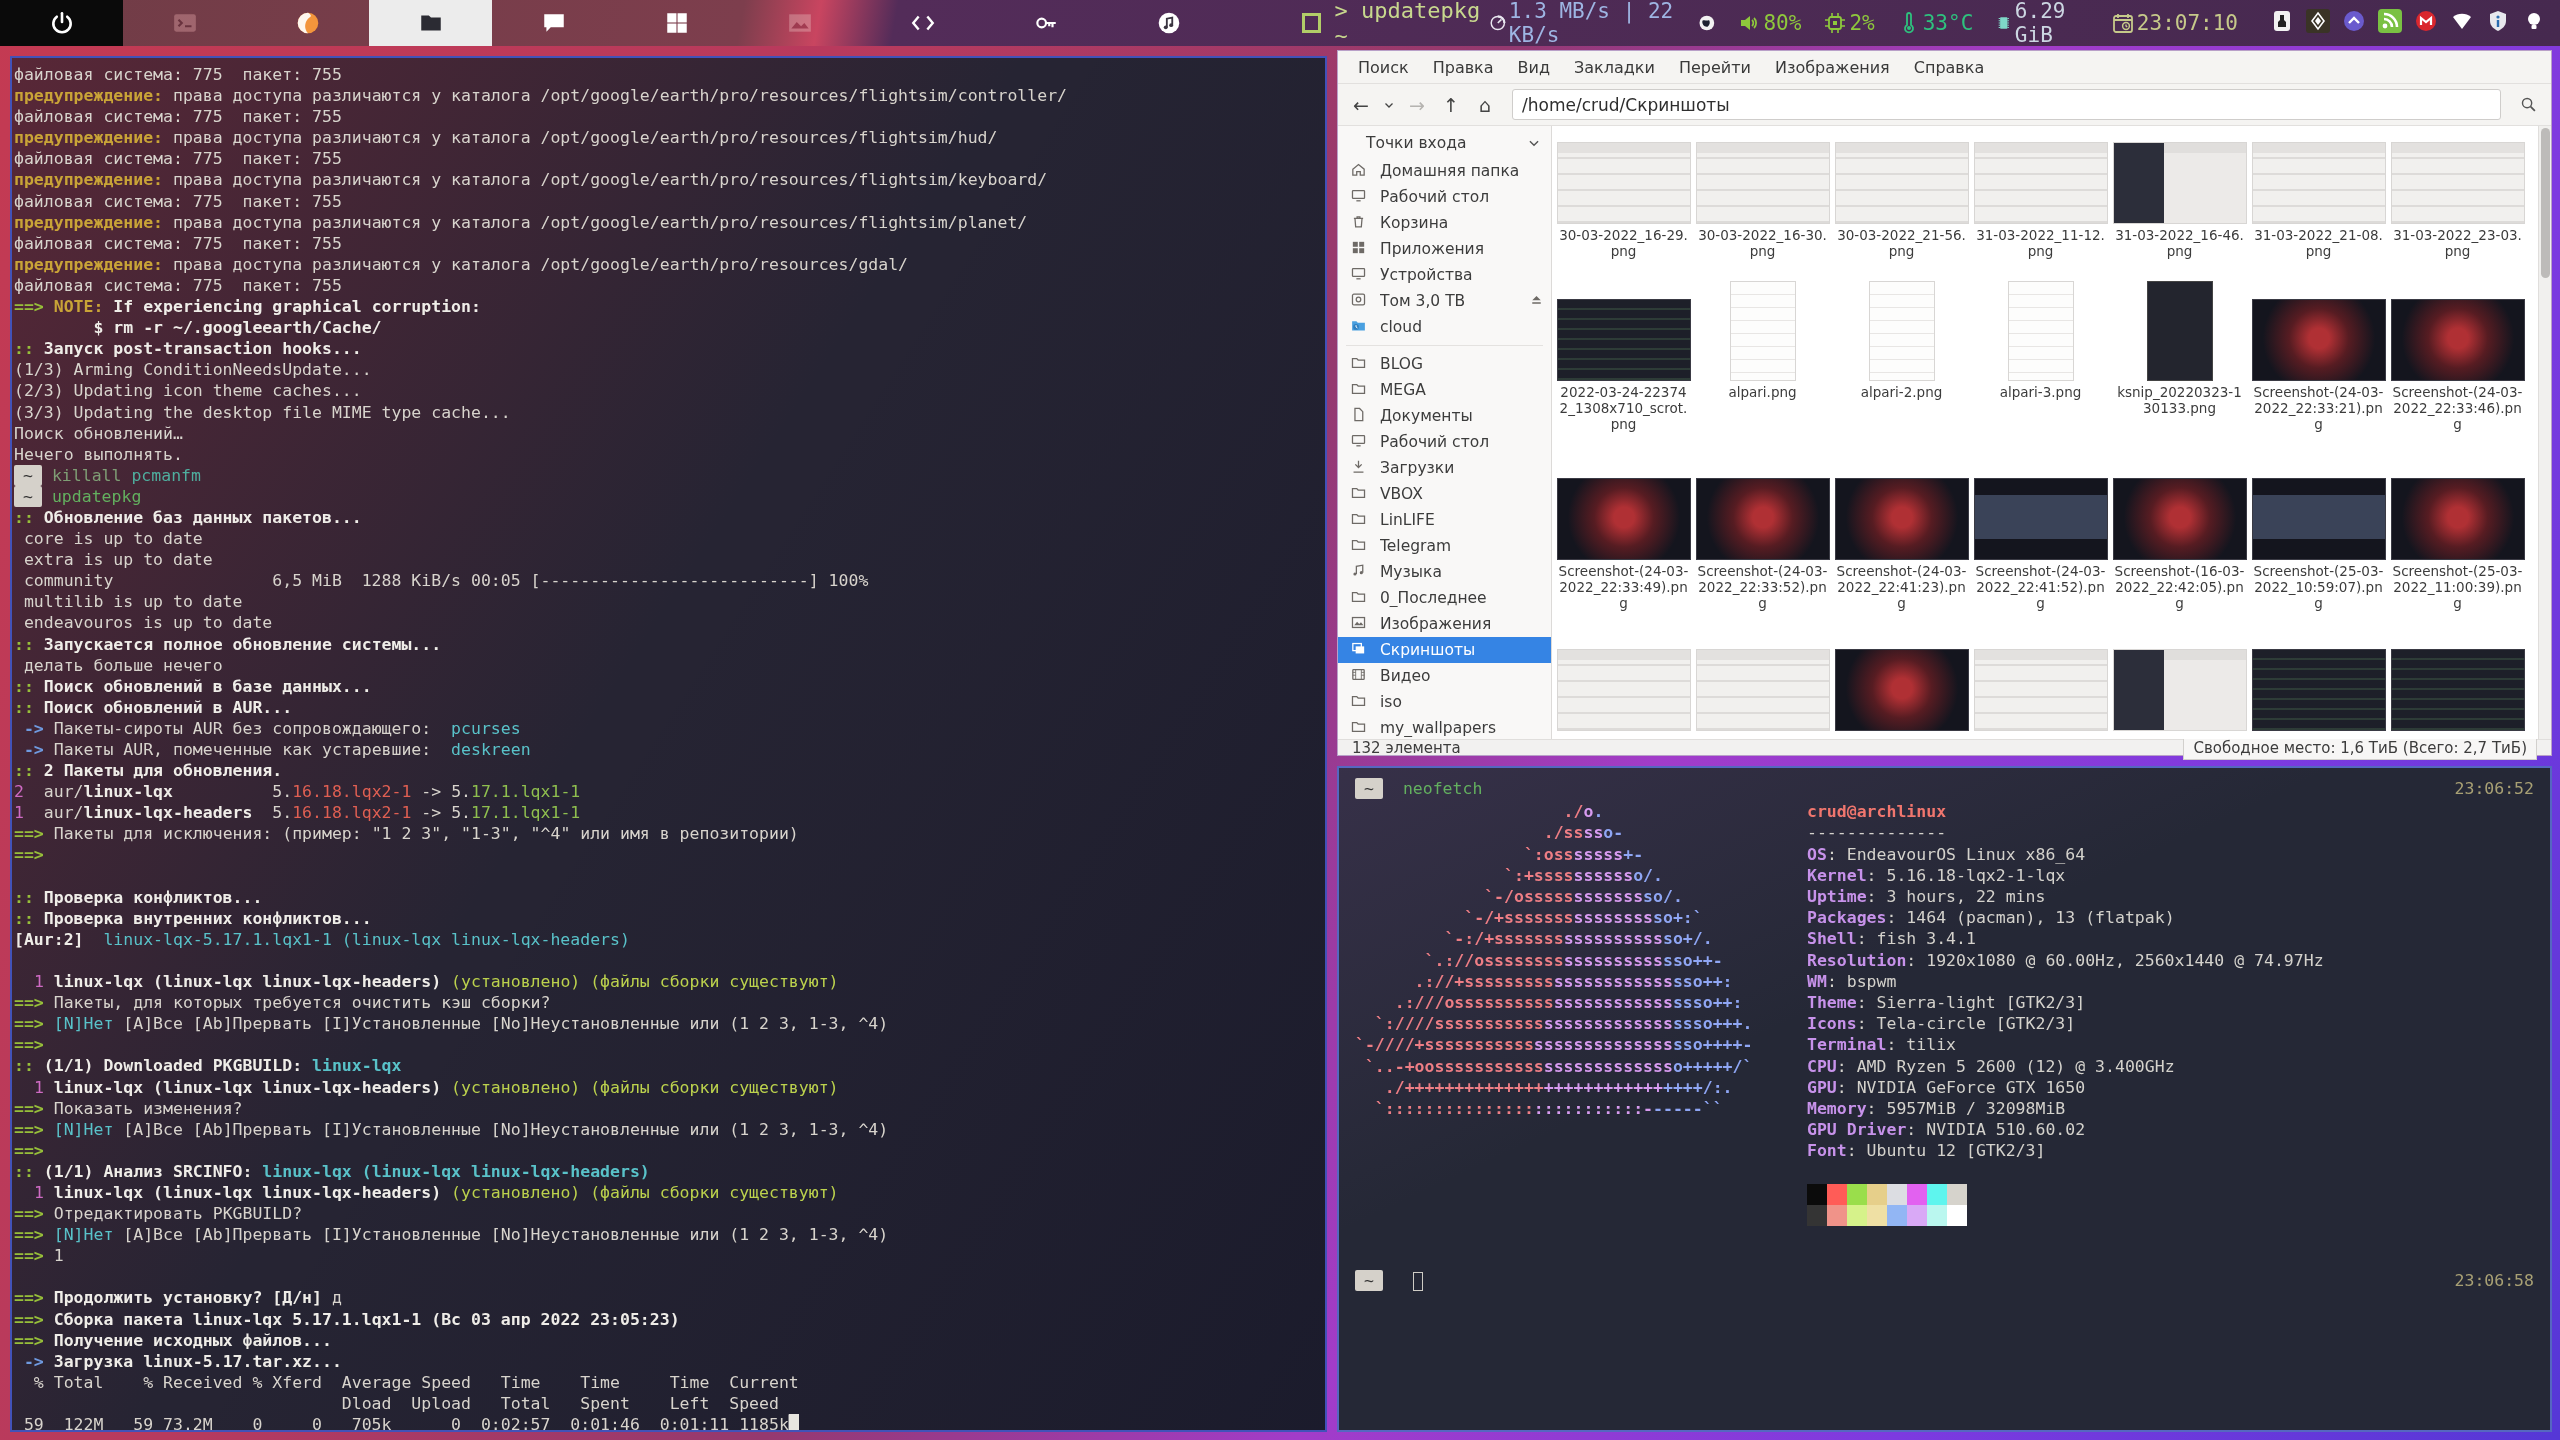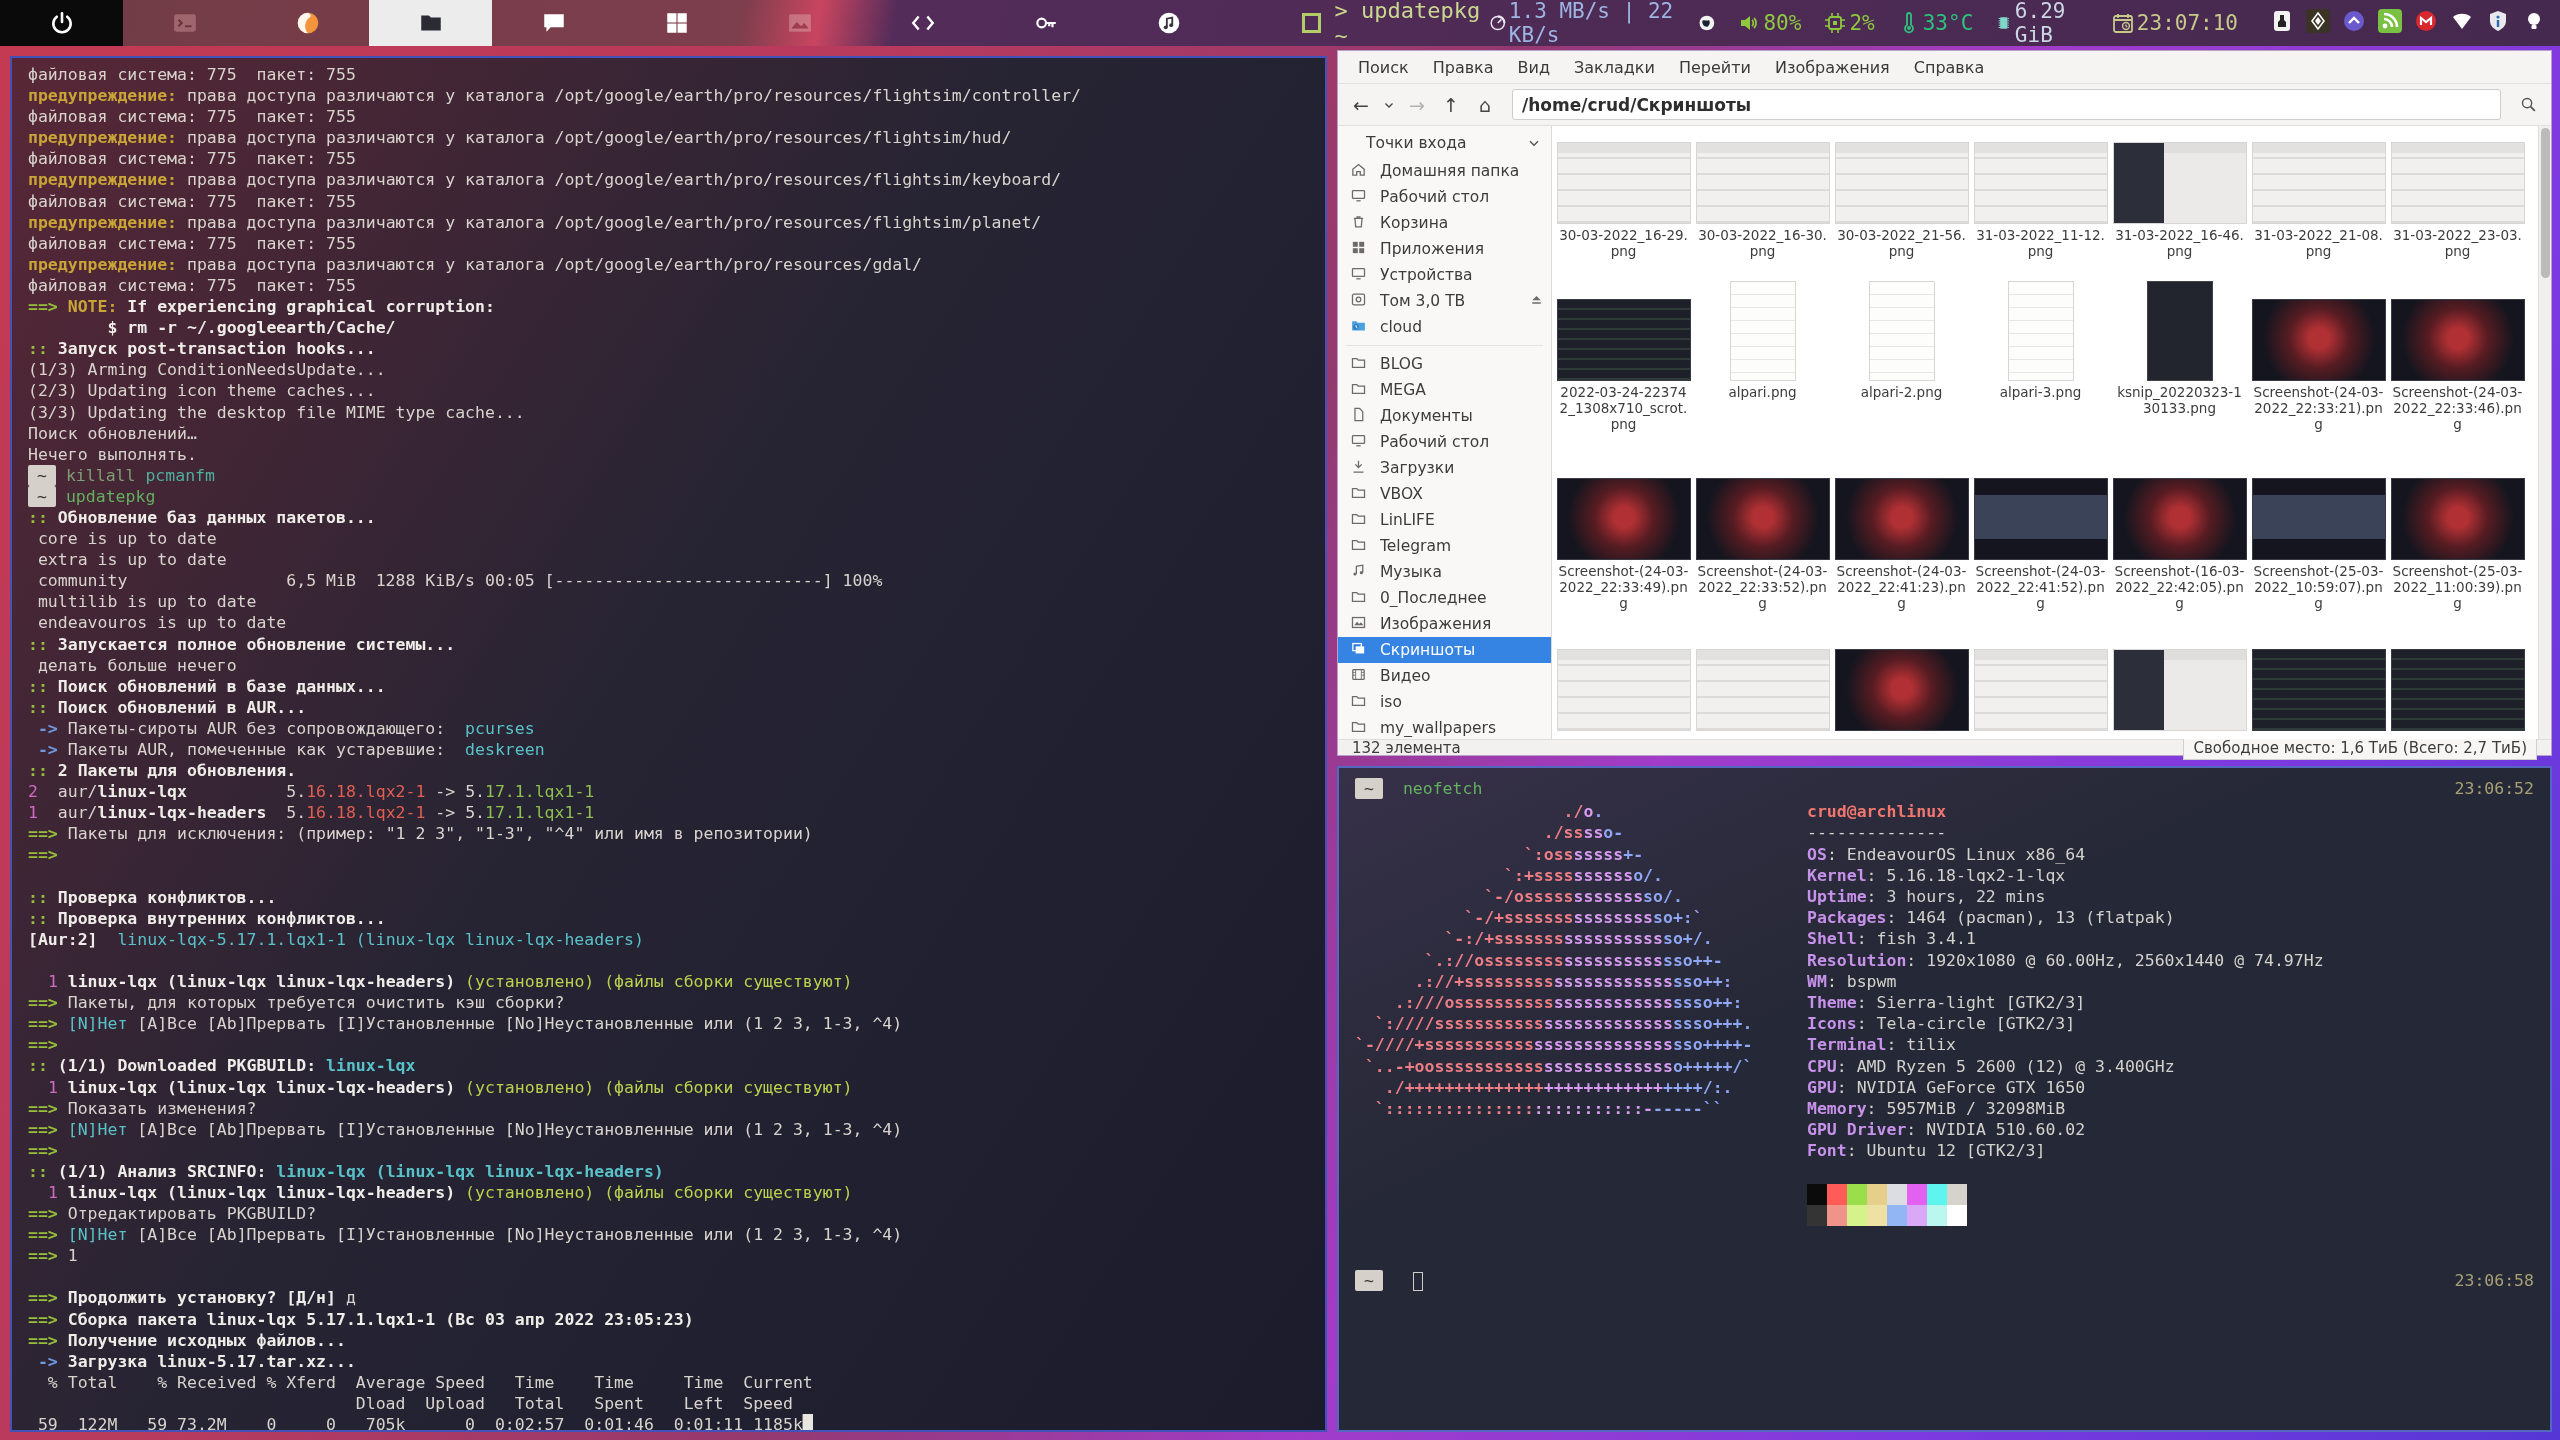--- a/index.html
+++ b/index.html
@@ -28,21 +28,21 @@
   #tray { display:flex; align-items:center; gap:12px; margin-left:10px; }
   #tray svg { width:24px; height:24px; }
 
   
   .termwin { position:absolute; font-family:"DejaVu Sans Mono",monospace; color:#d8d4cd; overflow:hidden; }
   #term-left { left:10px; top:56px; width:1317px; height:1376px; border:2px solid #4252b8;
      background:
        linear-gradient(123deg, rgba(130,42,58,.55) 0%, rgba(130,42,58,0) 46%),
        linear-gradient(303deg, rgba(18,20,38,.55) 0%, rgba(18,20,38,0) 52%),
        #262433;
-     padding:6px 16px; font-size:16.5px; line-height:21.1px; }
+     padding:6px 2px; font-size:16.5px; line-height:21.1px; }
   .tline { white-space:pre; min-height:21.1px; }
   .c-w { color:#d8d4cd; }
   .c-wb { color:#efede8; font-weight:bold; }
   .c-yw { color:#c9a437; font-weight:bold; }
   .c-gn { color:#97bf3a; font-weight:bold; }
   .c-ar { color:#6f9ae0; font-weight:bold; }
   .c-cy { color:#59c2c9; }
   .c-cyb { color:#59c2c9; font-weight:bold; }
   .c-mg { color:#cf6bc4; }
   .c-rd { color:#e05f52;margin-top:48px; }
@@ -54,21 +54,21 @@
 
   
   #fm { position:absolute; left:1337px; top:50px; width:1215px; height:706px; background:#f7f6f5;
      border:1px solid #b9a0c8; display:flex; flex-direction:column; font-size:16px; color:#3a3a3a; }
   #fm-menubar { height:33px; background:#f5f4f2; border-bottom:1px solid #e2e0de; display:flex; align-items:center; padding:0 10px; gap:4px; }
   .menu-item { padding:3px 10px; }
   #fm-toolbar { height:42px; background:#f5f4f2; border-bottom:1px solid #e2e0de; display:flex; align-items:center; gap:4px; padding:0 8px; }
   .tbtn { width:30px; height:30px; display:flex; align-items:center; justify-content:center; font-size:19px; color:#444; border-radius:3px; }
   .tbtn.dis { color:#b5b3b0; }
   .tbtn.small { width:18px; }
-  #fm-path { flex:1; height:31px; background:#fff; border:1px solid #cfcdcb; border-radius:3px; margin:0 8px; padding:14px 9px; font-size:17px; color:#2e2e2e; font-family:"DejaVu Sans",sans-serif;font-weight:bold; }
+  #fm-path { flex:1; height:31px; background:#fff; border:1px solid #cfcdcb; border-radius:3px; margin:0 8px; padding:14px 9px; font-size:17px; color:#2e2e2e; font-family:"DejaVu Sans",sans-serif; }
   #fm-body { flex:1; display:flex; min-height:0; }
   #fm-sidebar { width:214px; background:#f9f8f7; border-right:1px solid #dcdad8; overflow:hidden; padding-top:4px; font-size:15.5px; }
   .side-head { display:flex; align-items:center; justify-content:space-between; padding:4px 10px 6px 28px; color:#3c3c3c; }
   .side-row { display:flex; align-items:center; gap:13px; height:26px; padding:0 6px 0 12px; color:#3c3c3c; }
   .side-row svg { width:17px; height:17px; flex:0 0 17px; color:#6e6a66; }
   .side-row.sel { background:#3584e4; color:#fff; }
   .side-row.sel svg { color:#fff; }
   .side-row .lbl { white-space:nowrap; overflow:hidden; }
   .side-row .eject { margin-left:auto; }
   .side-sep { border-top:1px solid #e4e2e0; margin:5px 8px; }

